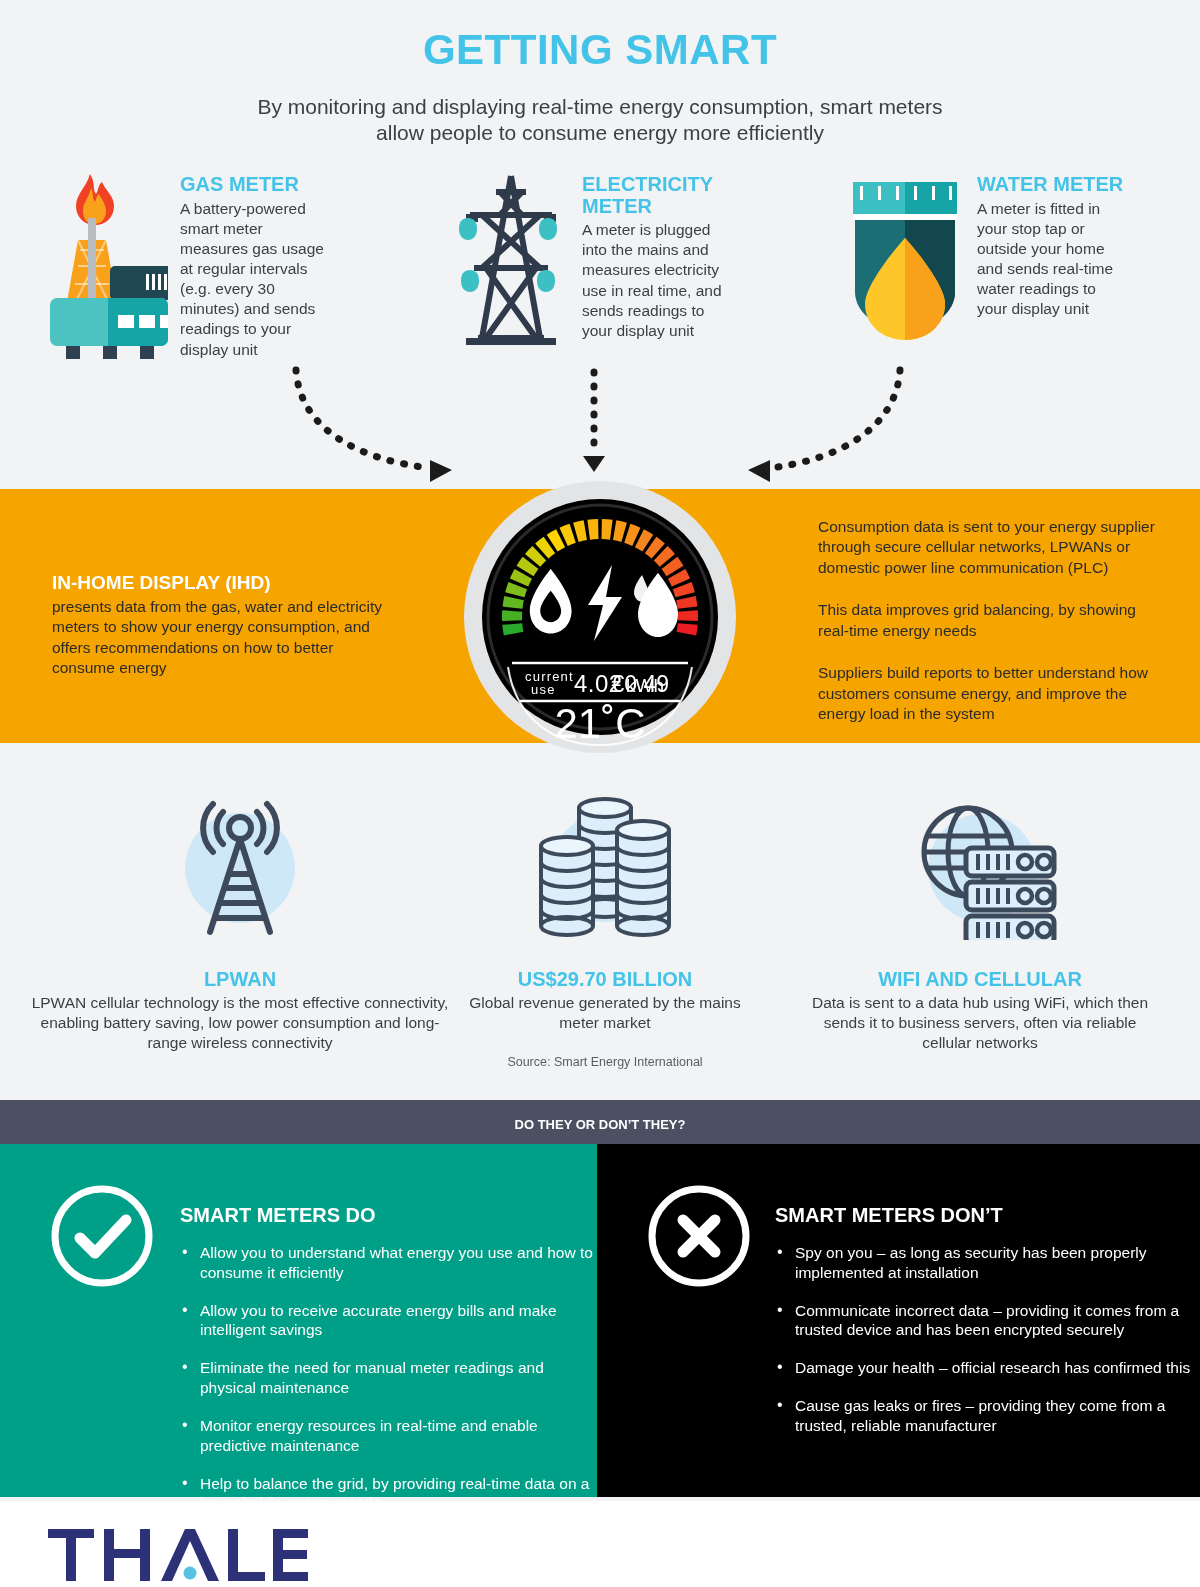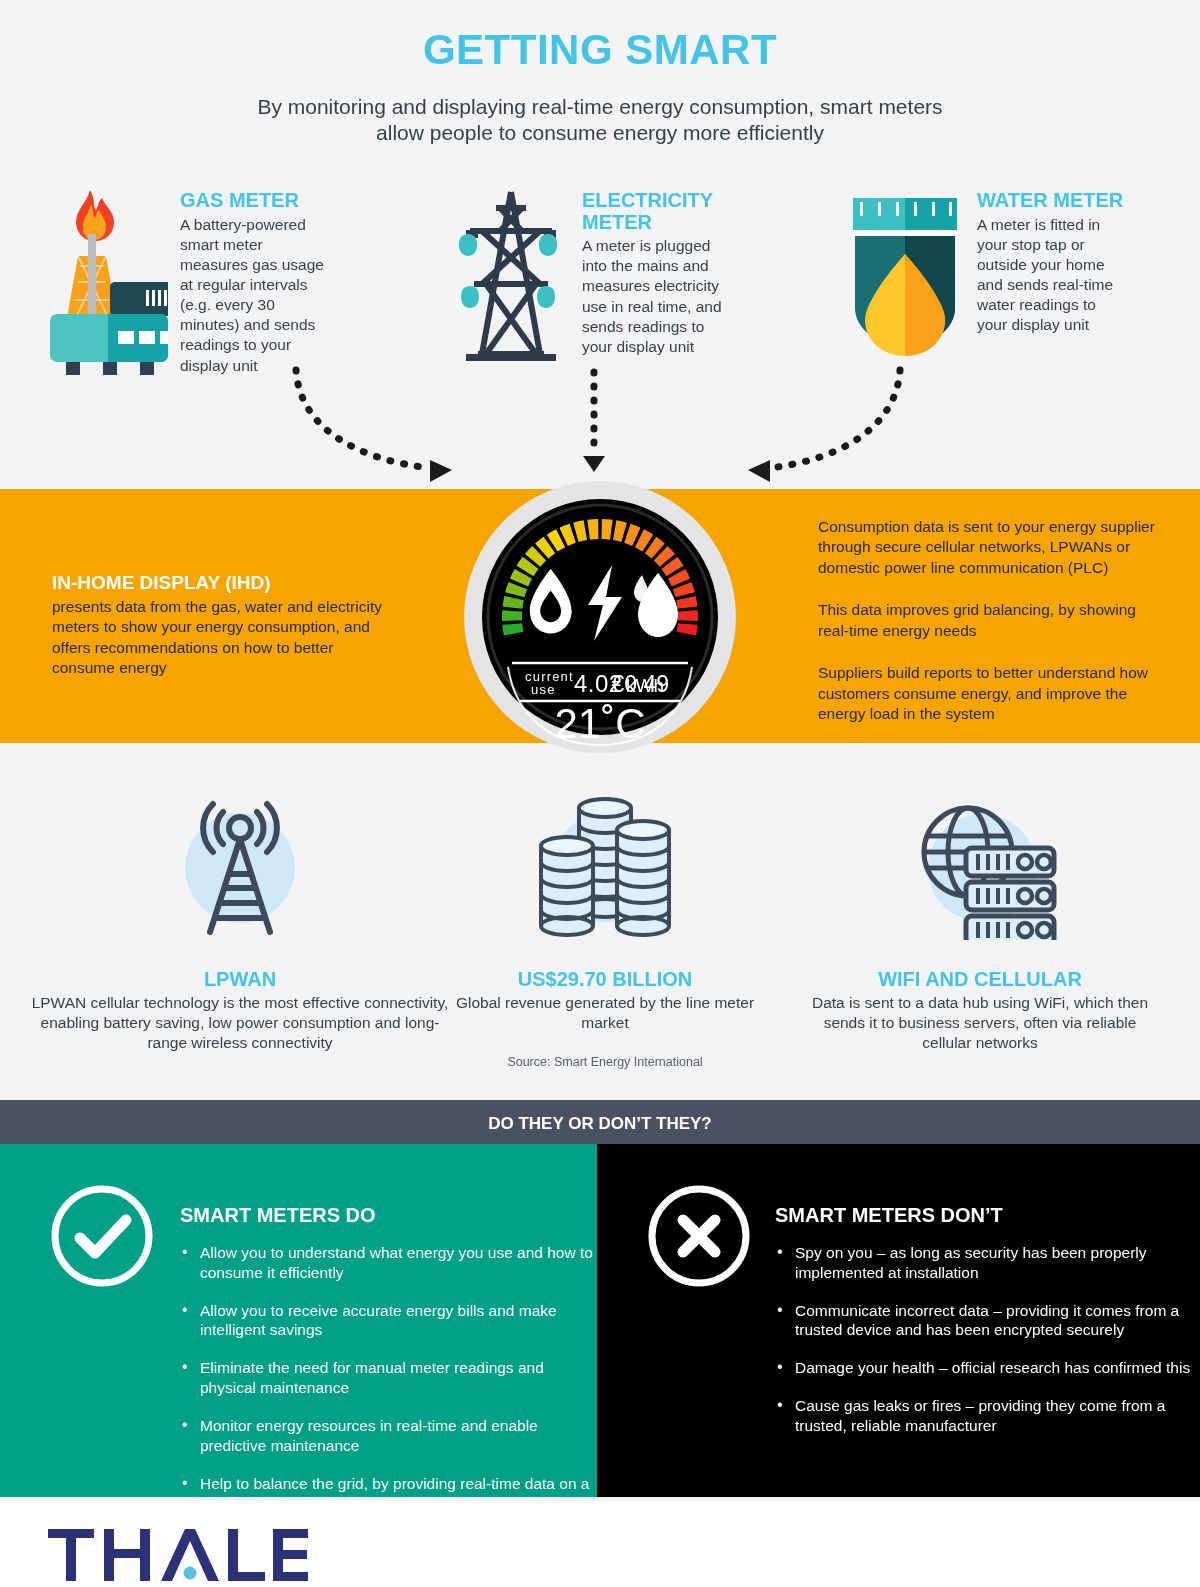--- a/index.html
+++ b/index.html
@@ -28,21 +28,21 @@
     margin-top: 20px;
     font-size: 21px;
     line-height: 1.25;
     color: #3b3f45;
     font-weight: 300;
   }
 
   
   .meters-row {
     position: absolute;
-    top: 180px;
+    top: 164px;
     left: 0;
     width: 1200px;
     height: 200px;
   }
   .meter-block { position: absolute; display: flex; gap: 12px; }
   .meter-icon { flex: 0 0 auto; }
   .meter-text { padding-top: 4px; }
   .meter-title {
     font-size: 20px;
     font-weight: bold;
@@ -149,21 +149,21 @@
 
   
   .dt-header {
     position: absolute;
     top: 1100px;
     left: 0;
     width: 1200px;
     height: 48px;
     background: #4b5163;
     color: #ffffff;
-    font-size: 17px;
+    font-size: 13px;
     font-weight: bold;
     display: flex;
     align-items: center;
     justify-content: center;
   }
   .panels {
     position: absolute;
     top: 1144px;
     left: 0;
     width: 1200px;
@@ -453,21 +453,21 @@
             <g>
               <rect x="92" y="40" width="52" height="96" rx="2"></rect>
               <ellipse cx="118" cy="136" rx="26" ry="9"></ellipse>
               <ellipse cx="118" cy="40" rx="26" ry="9" fill="#eaf5fd"></ellipse>
               <path d="M92 56 a26 9 0 0 0 52 0 M92 72 a26 9 0 0 0 52 0 M92 88 a26 9 0 0 0 52 0 M92 104 a26 9 0 0 0 52 0 M92 120 a26 9 0 0 0 52 0" fill="none"></path>
             </g>
           </g>
         </svg>
       </div>
       <div class="stat-title">US$29.70 BILLION</div>
-      <div class="stat-body">Global revenue generated by the line meter market</div>
+      <div class="stat-body">Global revenue generated by the mains meter market</div>
       <div class="stat-source">Source: Smart Energy International</div>
     </div>
 
     <div class="stat" id="stat-wifi">
       <div class="stat-icon">
         <svg width="160" height="150" viewBox="0 0 160 150">
           <circle cx="82" cy="78" r="54" fill="#cfe8f7"></circle>
           <g stroke="#3d4a5c" stroke-width="5" fill="none">
             <circle cx="68" cy="62" r="44"></circle>
             <ellipse cx="68" cy="62" rx="20" ry="44"></ellipse>

